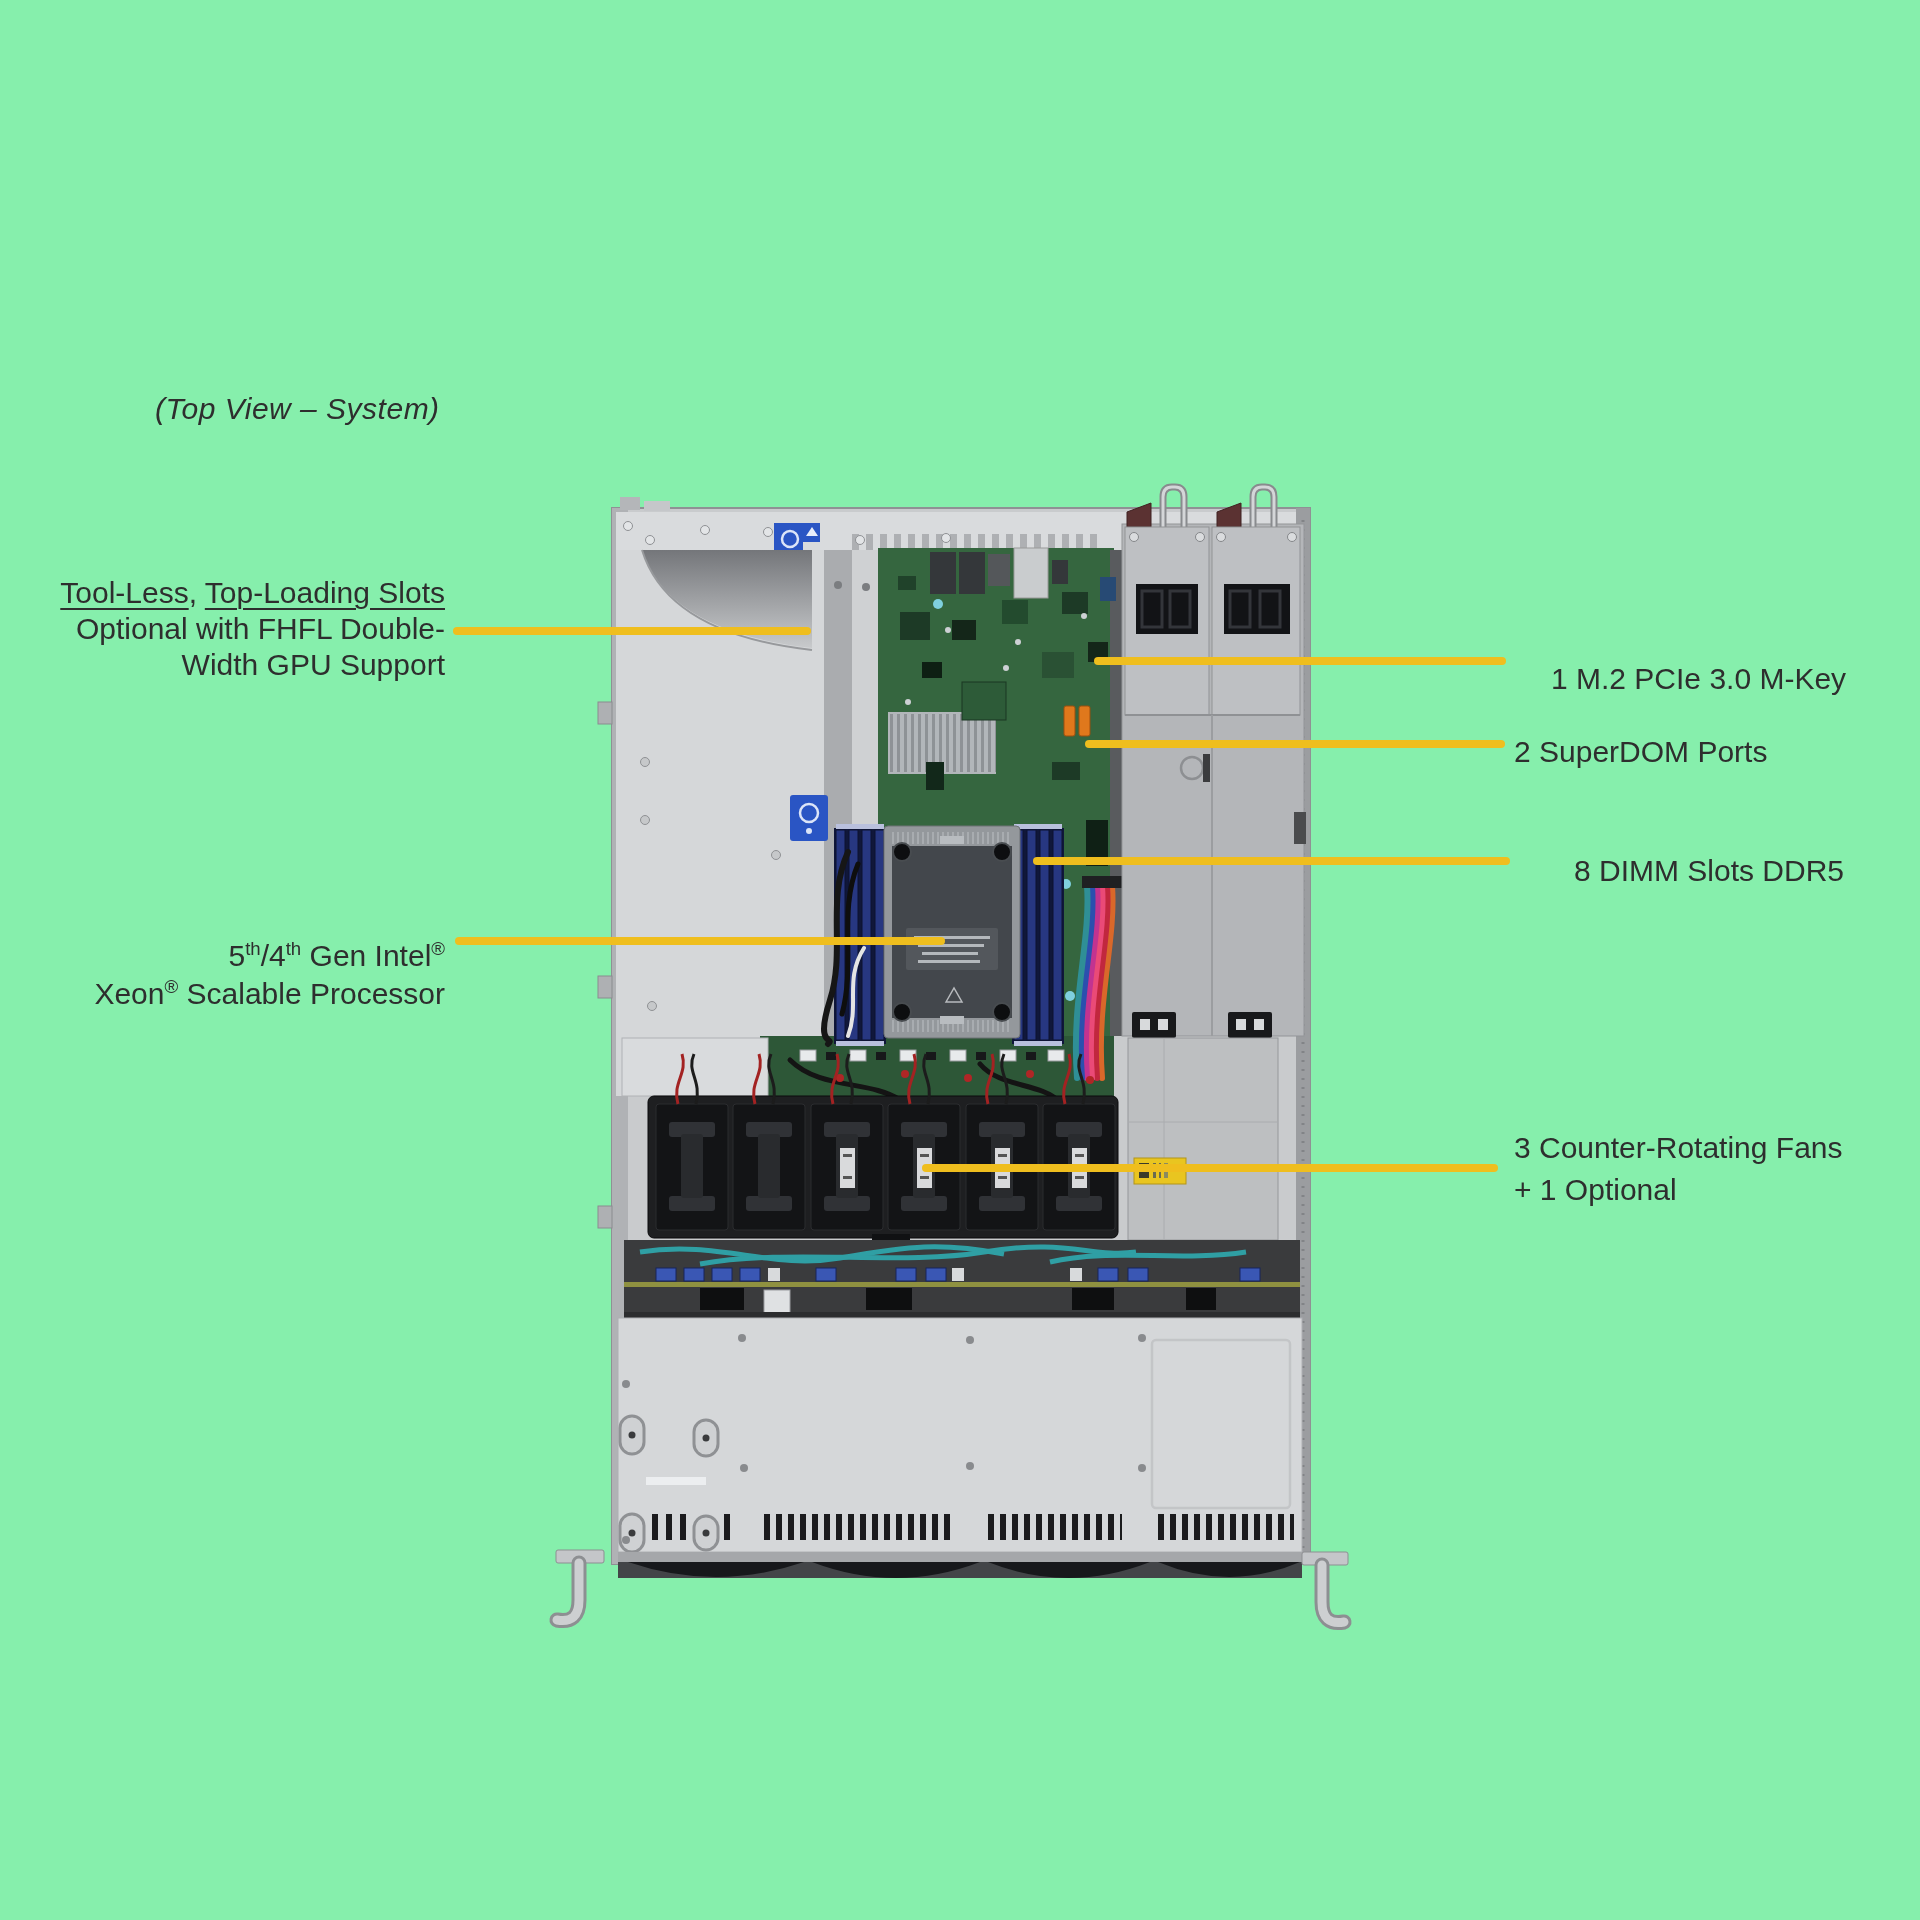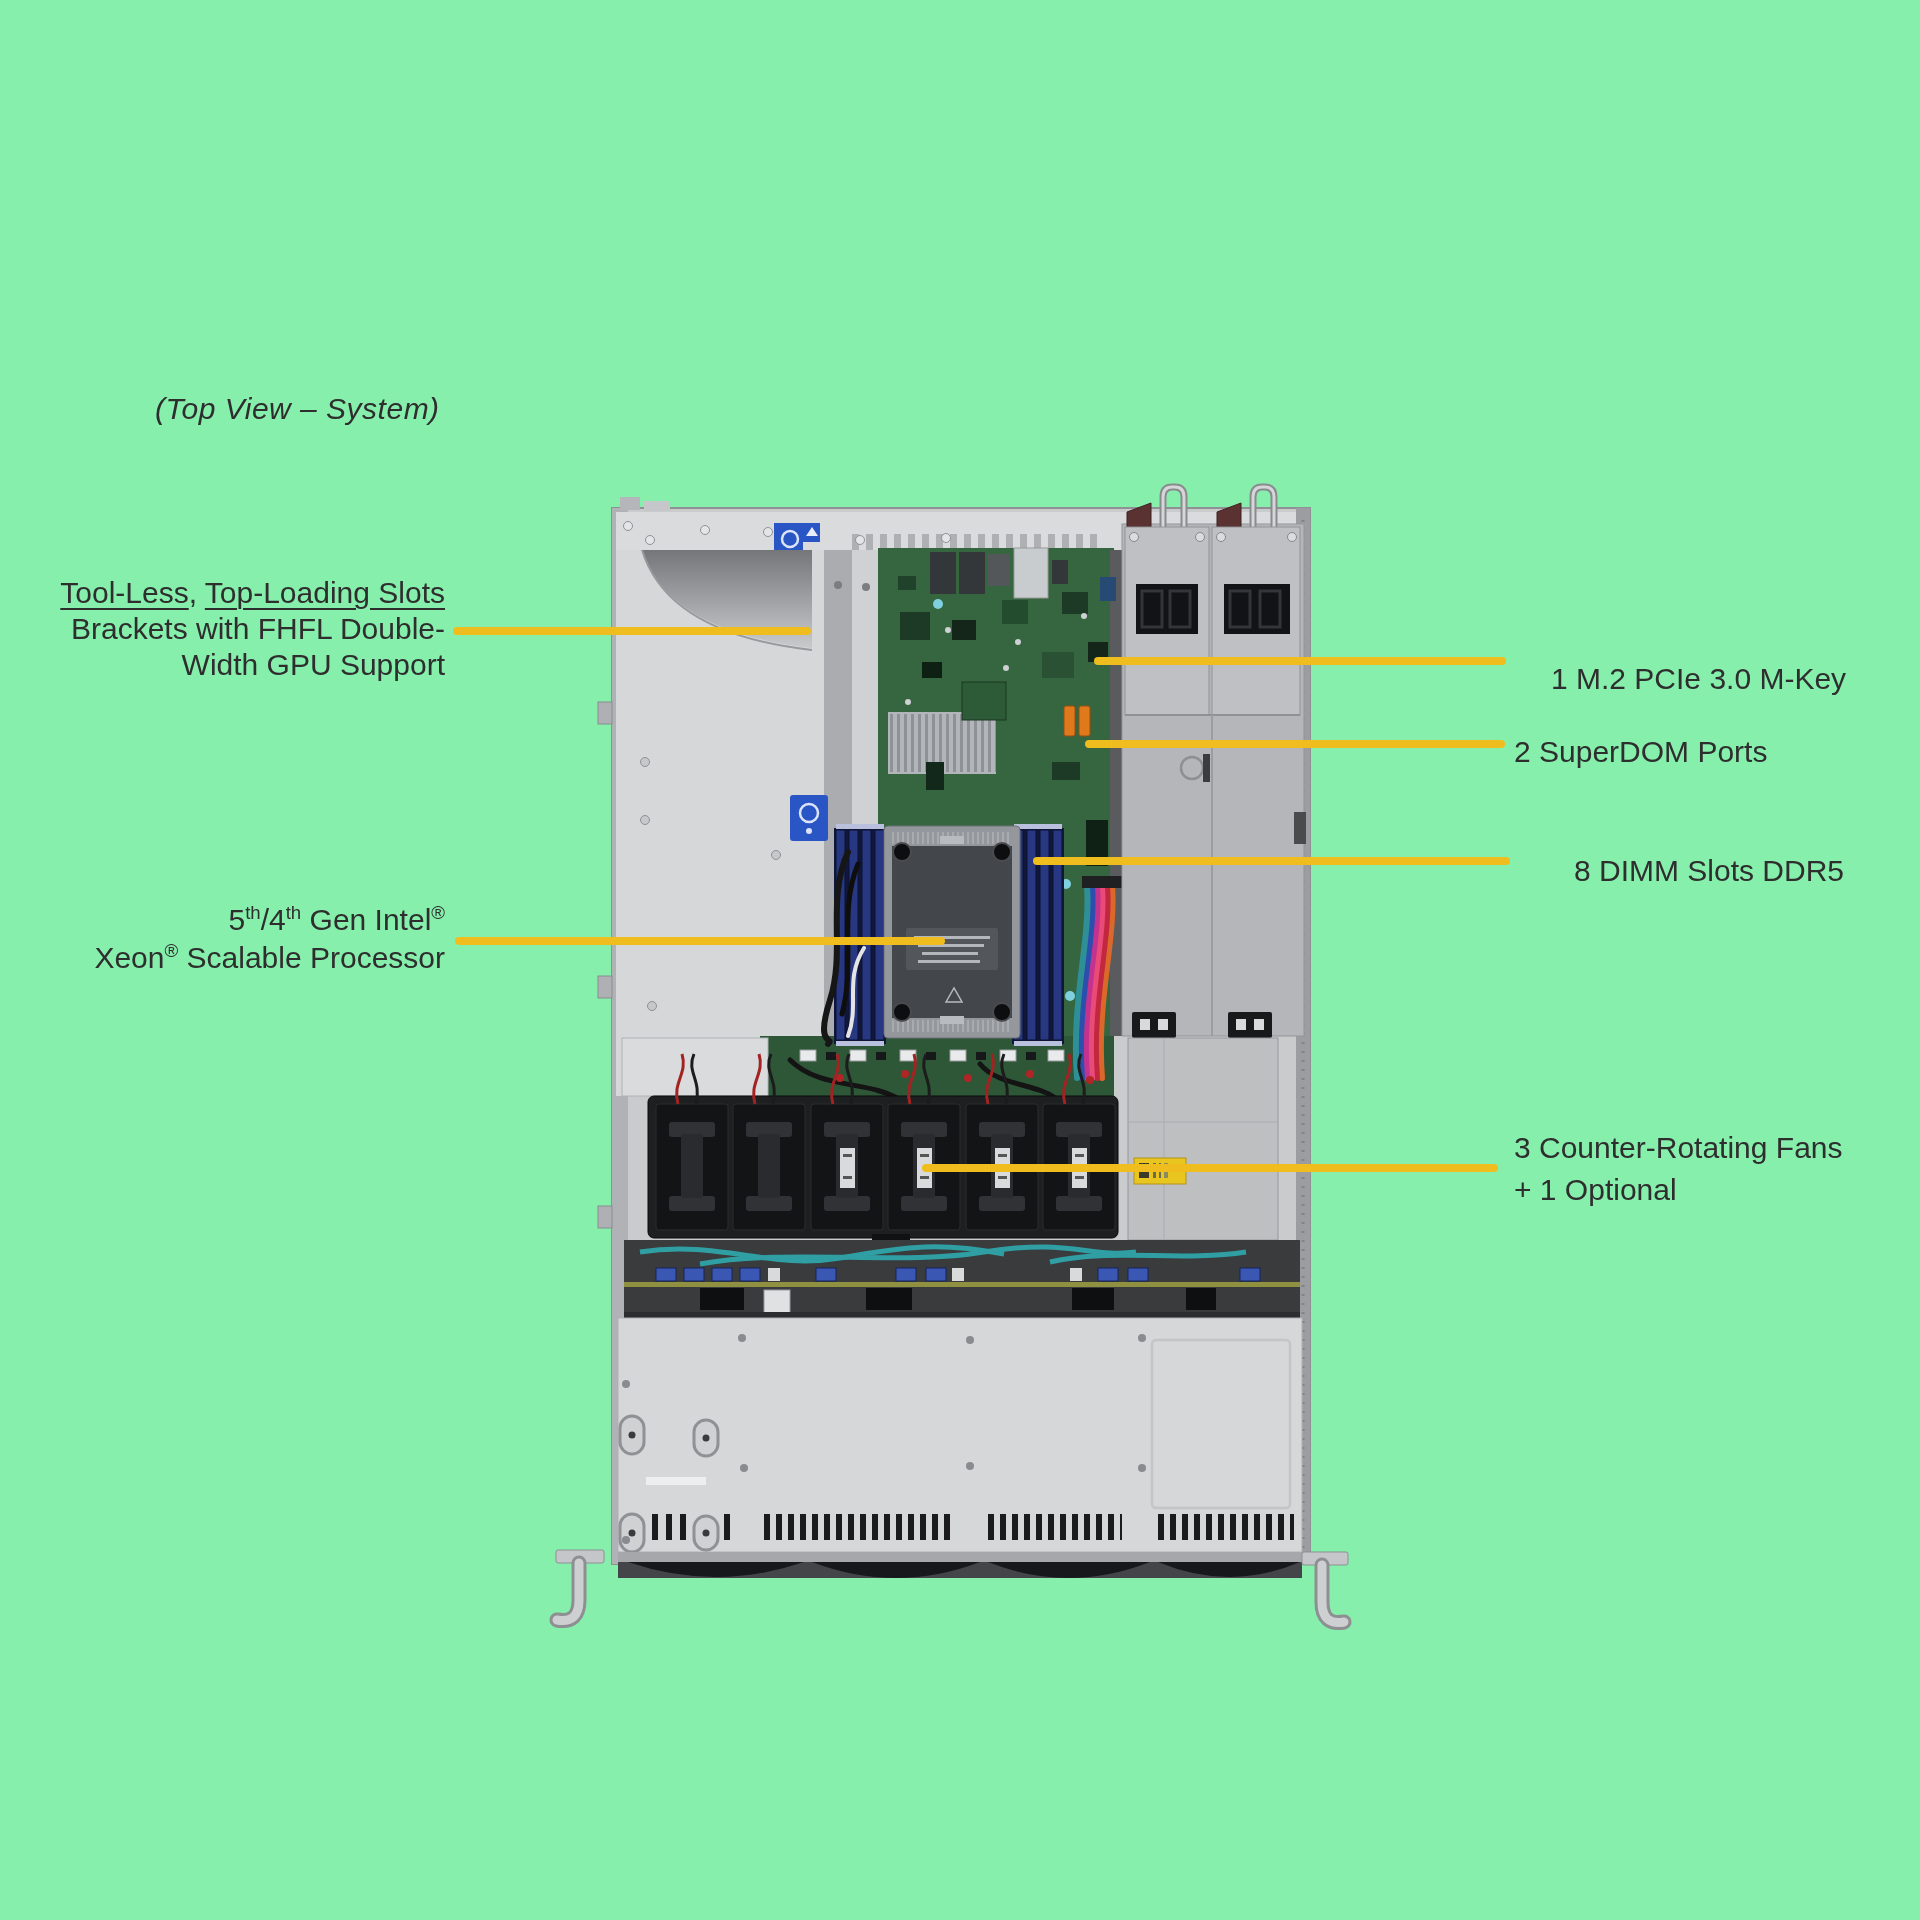--- a/index.html
+++ b/index.html
@@ -364,25 +364,25 @@
       <rect x="1302" y="1552" width="46" height="13" rx="2" fill="#c4c6c9" stroke="#8d8f92"></rect>
       <path d="M1322,1565 V1602 Q1322,1626 1344,1622" fill="none" stroke="#8d8f92" stroke-width="15" stroke-linecap="round"></path>
       <path d="M1322,1565 V1602 Q1322,1626 1344,1622" fill="none" stroke="#cdcfd1" stroke-width="9" stroke-linecap="round"></path>
     </g>
   </svg>
 
   <div class="title">(Top View – System)</div>
 
   <div class="lbl right-align" style="right:1475px;top:575px;">
     <div><span class="u">Tool-Less</span><span>, </span><span class="u">Top-Loading Slots</span></div>
-    <div>Brackets with FHFL Double-</div>
+    <div>Optional with FHFL Double-</div>
     <div>Width GPU Support</div>
   </div>
 
-  <div class="lbl right-align" style="right:1475px;top:901px;line-height:38px;margin-left:16px;">
+  <div class="lbl right-align" style="right:1475px;top:937px;line-height:38px;margin-left:16px;">
     <div><span>5</span><sup>th</sup><span>/4</span><sup>th</sup><span> Gen Intel</span><sup>®</sup></div>
     <div><span>Xeon</span><sup>®</sup><span> Scalable Processor</span></div>
   </div>
 
   <div class="lbl" style="left:1514px;top:661px;margin-left:37px;">1 M.2 PCIe 3.0 M-Key</div>
   <div class="lbl" style="left:1514px;top:734px;">2 SuperDOM Ports</div>
   <div class="lbl" style="left:1574px;top:853px;text-align:right;">8 DIMM Slots DDR5</div>
   <div class="lbl" style="left:1514px;top:1127px;line-height:42px;">
     <div>3 Counter-Rotating Fans</div>
     <div>+ 1 Optional</div>

